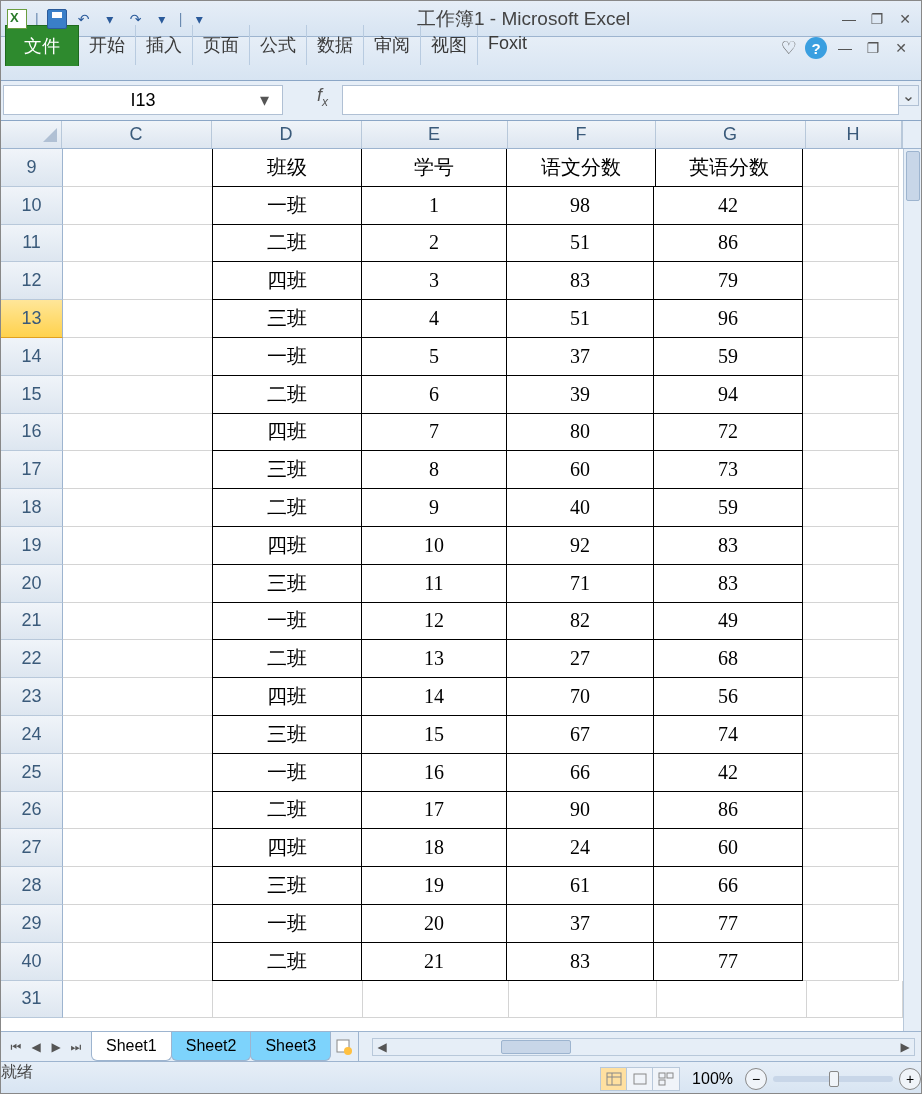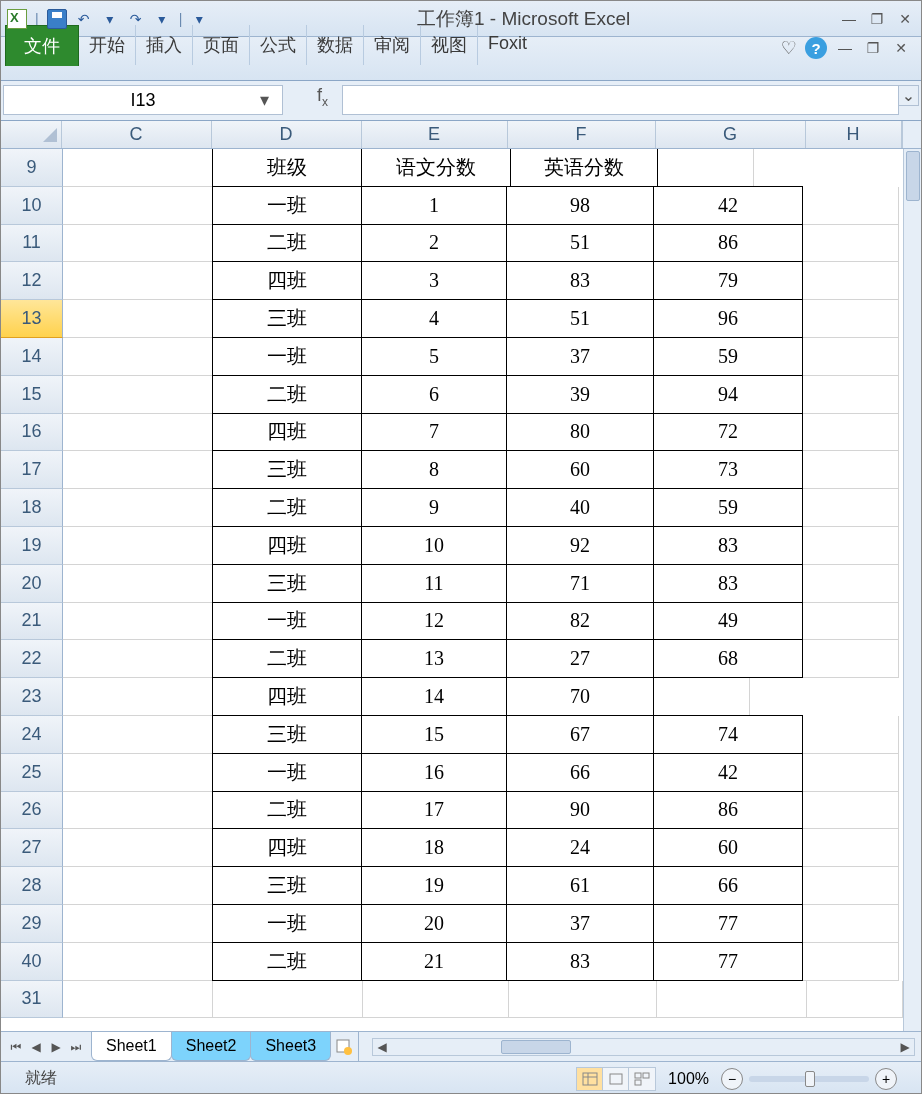--- a/index.html
+++ b/index.html
@@ -21,21 +21,21 @@
 .ribbon{height:44px;background:linear-gradient(#e6eef7,#d7e4f2);display:flex;align-items:flex-end;padding:15px 4px;border-bottom:1px solid #8ba6c6}
 .file-tab{background:#2e8a2e;color:#fff;padding:8px 18px;font-size:18px;border:1px solid #1e6a1e;border-bottom:none;margin-bottom:-1px}
 .tab{padding:8px 10px;font-size:18px;color:#3a3a3a;border-right:1px solid #b8cbe0;cursor:pointer}
 .tab:last-of-type{border-right:none}
 .ribbon-right{margin-left:auto;display:flex;align-items:center;gap:8px;padding-right:6px;padding-bottom:6px}
 .help-ico{width:22px;height:22px;border-radius:50%;background:#3a9fe0;color:#fff;display:flex;align-items:center;justify-content:center;font-weight:bold;font-size:15px}
 
 .formula-area{height:40px;background:#e6eef7;display:flex;align-items:flex-start;border-bottom:1px solid #8ba6c6;padding:4px 2px}
 .name-box{width:280px;height:30px;background:#fff;border:1px solid #b0c0d4;display:flex;align-items:center;justify-content:center;font-size:18px;font-family:"Courier New",monospace;position:relative}
 .name-drop{position:absolute;right:4px;width:18px;color:#555}
-.fx-icon{margin:0 14px;color:#555;font-size:18px}
+.fx-icon{margin:0 14px;font-style:italic;color:#555;font-size:18px}
 .fx-icon sub{font-size:12px}
 .formula-input{flex:1;height:30px;background:#fff;border:1px solid #b0c0d4}
 .formula-expand{width:20px;background:#e6eef7;border:1px solid #b0c0d4;border-left:none;display:flex;align-items:center;justify-content:center;color:#555}
 
 .grid-wrap{position:relative;height:910px;display:flex;flex-direction:column}
 .col-headers{display:flex;height:28px;background:linear-gradient(#f0f4f9,#dde6f0);border-bottom:1px solid #9db4cf}
 .corner{width:62px;border-right:1px solid #b8c8da;display:flex;align-items:center;justify-content:flex-end;padding-right:4px}
 .corner svg{width:14px;height:14px}
 .col-h{border-right:1px solid #b8c8da;display:flex;align-items:center;justify-content:center;font-size:18px;color:#3a5a7a}
 .col-C{width:150px}.col-D{width:150px}.col-E{width:146px}.col-F{width:148px}.col-G{width:150px}.col-H{width:96px}
@@ -53,21 +53,21 @@
 .sheet-nav{display:flex;gap:2px;padding:0 6px}
 .sheet-nav-btn{width:18px;height:18px;display:flex;align-items:center;justify-content:center;font-size:12px;color:#555}
 .sheet-tabs{display:flex;height:100%}
 .sheet-tab{padding:4px 14px;background:#fff;border:1px solid #9db4cf;border-top:none;border-radius:0 0 6px 6px;margin-right:-1px;font-size:16px;display:flex;align-items:center}
 .sheet-tab.inactive{background:#7dd3fc}
 .sheet-new{width:28px;display:flex;align-items:center;justify-content:center}
 .hscroll{flex:1;height:18px;background:#e6eef7;margin:0 6px;border:1px solid #b8c8da;position:relative;display:flex;align-items:center}
 .hscroll-btn{width:18px;display:flex;align-items:center;justify-content:center;color:#555;font-size:12px}
 .hscroll-thumb{width:70px;height:14px;background:#c8d6e8;border:1px solid #9db4cf;margin-left:110px;border-radius:2px}
 
-.status{height:34px;background:linear-gradient(#e6eef7,#d7e4f2);display:flex;align-items:center;padding:0 24px;border-top:1px solid #9db4cf}
+.status{height:34px;background:linear-gradient(#e6eef7,#d7e4f2);display:flex;padding:0 0;border-top:1px solid #9db4cf}
 .status-text{font-size:16px;color:#444}
 .status-right{margin-left:auto;display:flex;align-items:center;gap:6px}
 .view-btns{display:flex;border:1px solid #b8c8da}
 .view-btn{width:26px;height:22px;display:flex;align-items:center;justify-content:center;border-right:1px solid #b8c8da;background:#f0f4f9}
 .view-btn.active{background:#ffe0a0}
 .view-btn:last-child{border-right:none}
 .zoom-pct{font-size:16px;margin:0 6px}
 .zoom-btn{width:22px;height:22px;border:1px solid #888;border-radius:50%;display:flex;align-items:center;justify-content:center;font-size:14px;background:#f0f4f9}
 .zoom-slider{width:120px;height:6px;background:#c8d6e8;position:relative;border-radius:3px}
 .zoom-slider-thumb{position:absolute;left:56px;top:-5px;width:10px;height:16px;background:#f0f4f9;border:1px solid #888;border-radius:2px}
@@ -144,20 +144,21 @@
         <div class="col-h col-H">H</div>
       </div>
     <div style="width:20px;background:#e6eef7;border-left:1px solid #b8c8da"></div>
   </div>
   <div class="grid-body">
     <div class="rows-area" id="rows-area">
         <div class="grow">
           <div class="row-h">9</div>
           <div class="cell col-C"></div>
           <div class="cell col-D bord">班级</div>
+          <div class="cell col-E bord">学号</div>
           <div class="cell col-G bord">语文分数</div>
           <div class="cell col-F bord">英语分数</div>
           <div class="cell col-H"></div>
         </div>
         <div class="grow">
           <div class="row-h">10</div>
           <div class="cell col-C"></div>
           <div class="cell col-D bord">一班</div>
           <div class="cell col-E bord">1</div>
           <div class="cell col-F bord">98</div>
@@ -271,20 +272,21 @@
           <div class="cell col-F bord">27</div>
           <div class="cell col-G bord">68</div>
           <div class="cell col-H"></div>
         </div>
         <div class="grow">
           <div class="row-h">23</div>
           <div class="cell col-C"></div>
           <div class="cell col-D bord">四班</div>
           <div class="cell col-E bord">14</div>
           <div class="cell col-F bord">70</div>
+          <div class="cell col-G bord">56</div>
           <div class="cell col-H"></div>
         </div>
         <div class="grow">
           <div class="row-h">24</div>
           <div class="cell col-C"></div>
           <div class="cell col-D bord">三班</div>
           <div class="cell col-E bord">15</div>
           <div class="cell col-F bord">67</div>
           <div class="cell col-G bord">74</div>
           <div class="cell col-H"></div>

